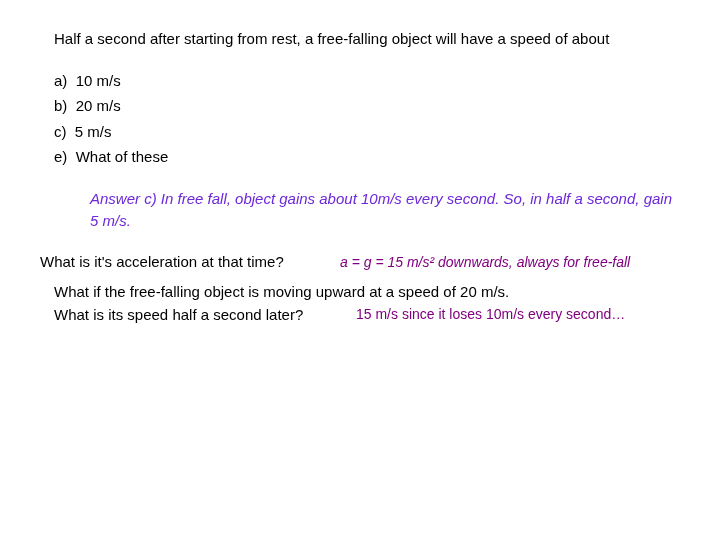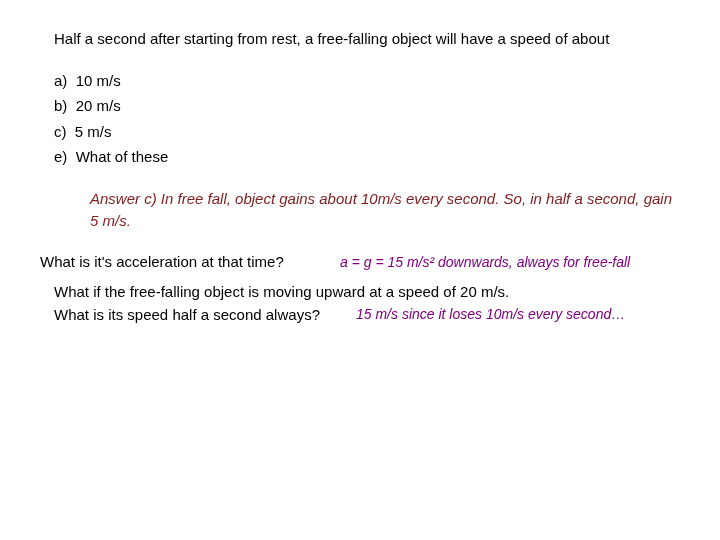--- a/index.html
+++ b/index.html
@@ -41,21 +41,21 @@
       font-size: 15px;
       line-height: 1.7;
     }
 
     .answer-box {
       margin-left: 50px;
       margin-bottom: 18px;
     }
 
     .answer-text {
-      color: #7f1d1d;
+      color: #6d28d9;
       font-size: 15px;
       line-height: 1.5;
       font-style: italic;
     }
 
     .followup-section {
       margin-left: 0px;
     }
 
     .two-col {
@@ -108,19 +108,19 @@
 
   <div class="followup-section">
 
     <div class="two-col">
       <div class="col-question">What is it's acceleration at that time?</div>
       <div class="col-answer">a = g = 15 m/s² downwards, always for free-fall</div>
     </div>
 
     <div style="margin-left:14px; font-size:15px; line-height:1.45; margin-bottom: 2px;">What if the free-falling object is moving upward at a speed of 20 m/s.</div>
     <div style="display:flex; align-items:flex-start;">
-      <div style="font-size:15px; line-height:1.45; min-width:302px; margin-left:14px;">What is its speed half a second always?</div>
-      <div style="color:#800080; font-size:14px; line-height:1.45; font-style:italic; flex:1;">15 m/s since it loses 10m/s every second…</div>
+      <div style="font-size:15px; line-height:1.45; min-width:302px; margin-left:14px;">What is its speed half a second later?</div>
+      <div style="color:#800080; font-size:14px; line-height:1.45; flex:1;">15 m/s since it loses 10m/s every second…</div>
     </div>
 
   </div>
 
 </div>
 
 </body></html>

